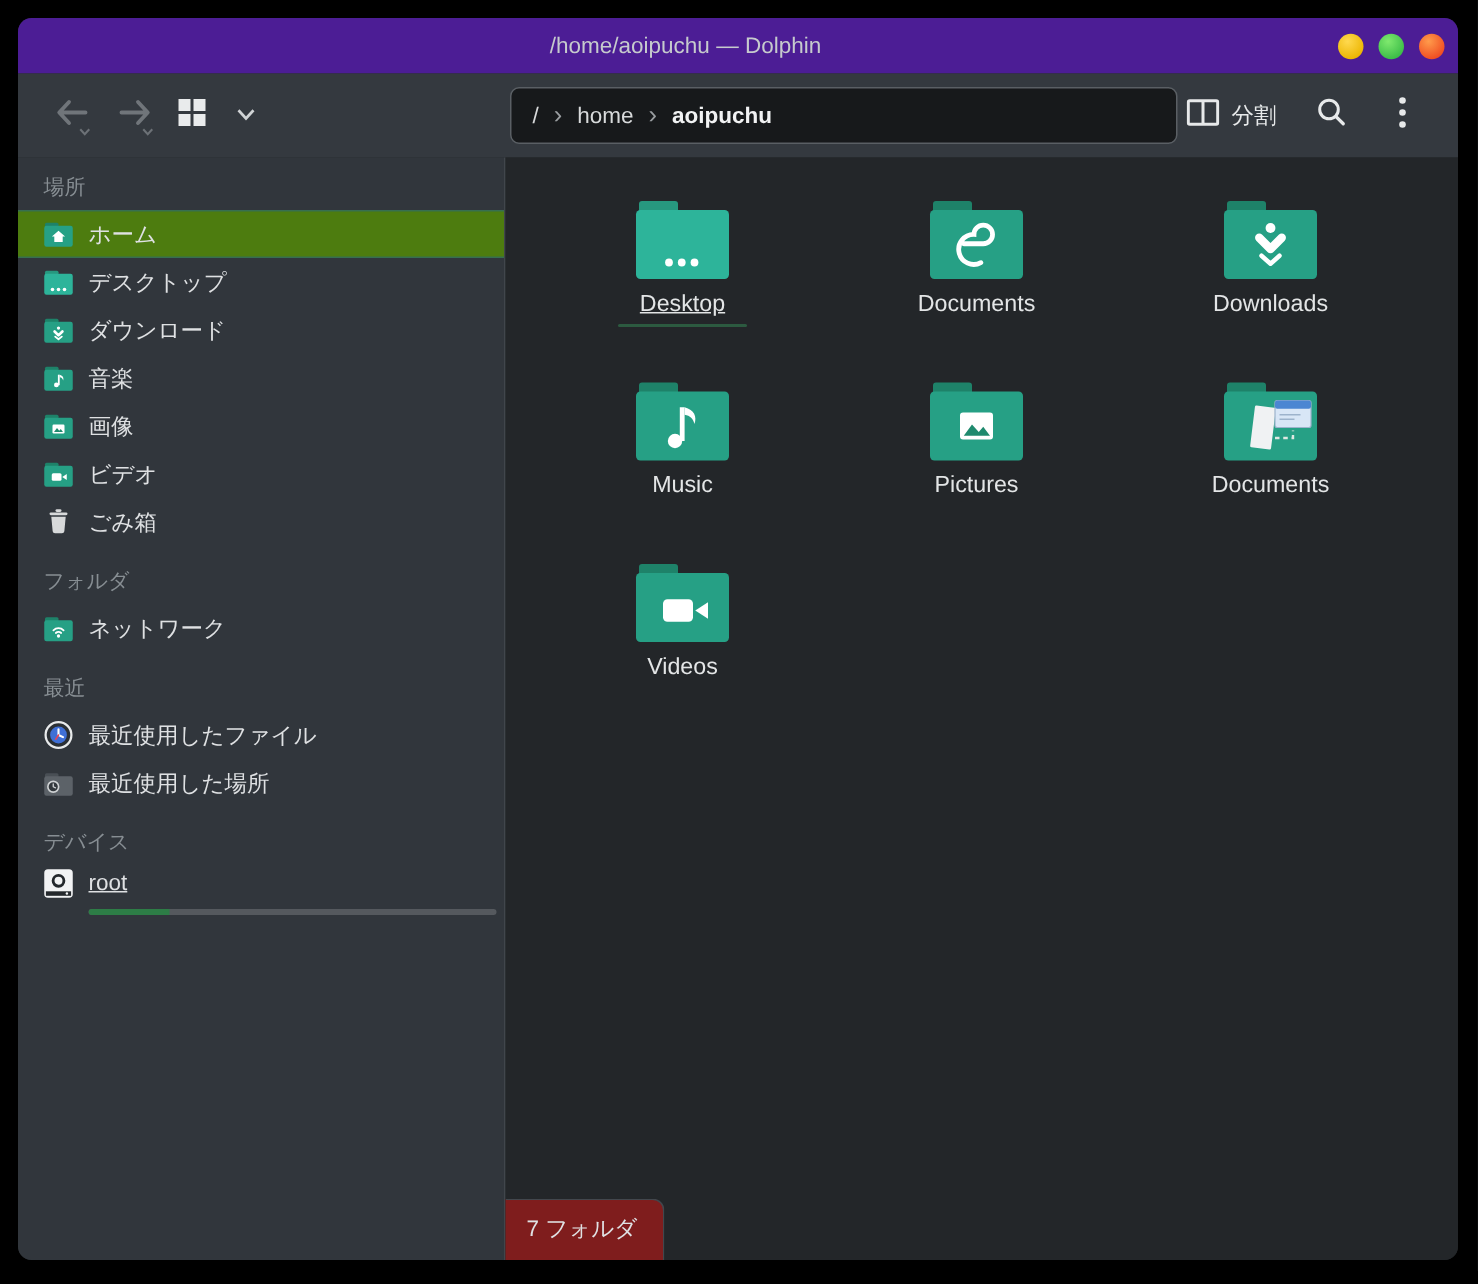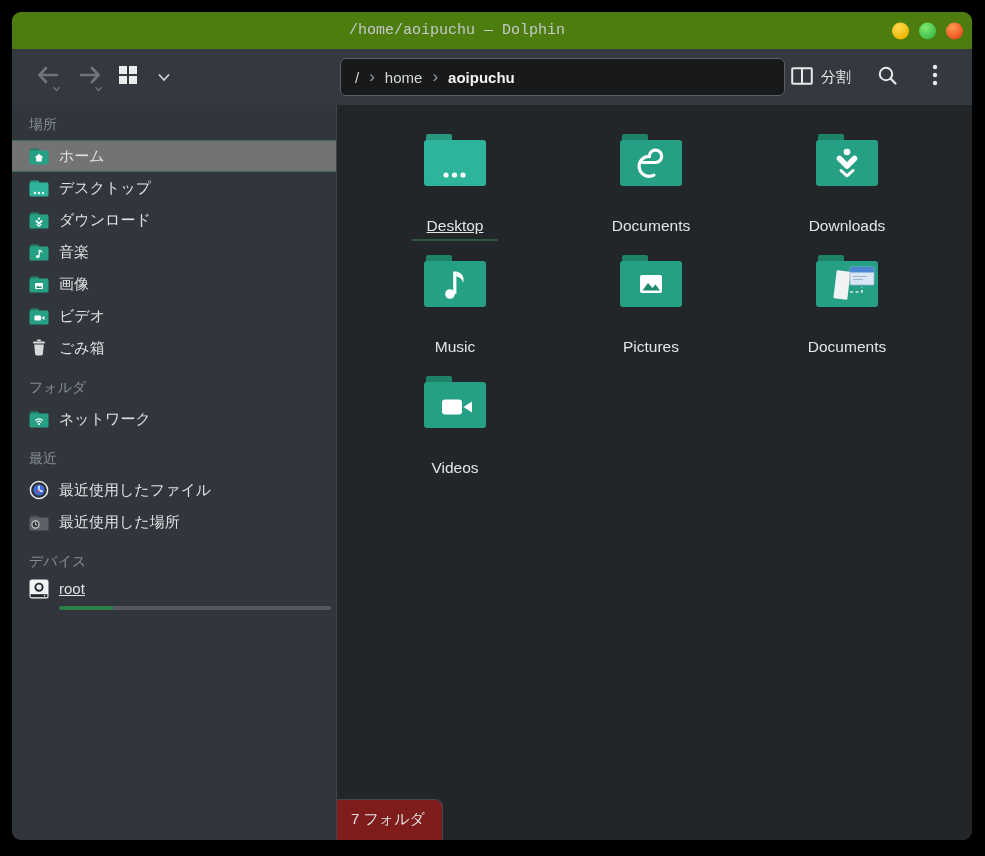--- a/index.html
+++ b/index.html
@@ -2,21 +2,21 @@
 <html><head>
 <meta charset="utf-8">
 <style>
   * { margin:0; padding:0; box-sizing:border-box; }
   html,body { width:985px; height:856px; background:#000; font-family:"Liberation Sans","DejaVu Sans",sans-serif; overflow:hidden; }
 
   .window { position:absolute; left:12px; top:12px; width:960px; height:828px;
     background:#232629; border-radius:9px; overflow:hidden; display:flex; flex-direction:column; }
 
   
-  .titlebar { flex:0 0 37px; background:#4d7c0f; position:relative;font-family:Liberation Mono, monospace; }
+  .titlebar { flex:0 0 37px; background:#4c1d95; position:relative; }
   .title { position:absolute; left:0; right:70px; top:0; height:37px; line-height:37px;
     text-align:center; color:#c6cacd; font-size:15px; }
   .traffic { position:absolute; right:9px; top:50%; transform:translateY(-50%); display:flex; gap:10px; }
   .light { width:17px; height:17px; border-radius:50%; }
   .light.yellow { background:radial-gradient(circle at 38% 30%, #ffd94f, #ecb603 75%); }
   .light.green  { background:radial-gradient(circle at 38% 30%, #7fe96e, #3cbd48 75%); }
   .light.red    { background:radial-gradient(circle at 38% 30%, #ff9b4b, #f04e22 75%); }
 
   
   .toolbar { flex:0 0 56px; background:#34393f; position:relative; display:flex; align-items:center; }
@@ -36,34 +36,34 @@
   .split-btn { display:flex; align-items:center; gap:8px; color:#e7e9ea; font-size:15px; }
 
   
   .body { flex:1; display:flex; min-height:0; }
 
   .sidebar { width:325px; flex:0 0 325px; background:#31363c; border-right:1px solid #41464c;
     padding-top:6px; font-size:15px; color:#dfe1e3; overflow:hidden; }
   .sec-header { color:#878e93; font-size:14px; padding:5px 0 6px 17px;font-family:Liberation Serif, serif; }
   .sec-header.spaced { margin-top:10px; }
   .side-item { height:32px; display:flex; align-items:center; padding-left:17px; gap:10px; }
-  .side-item.selected { background:#737373; border-top:1px solid #376f50; border-bottom:1px solid #376f50; }
+  .side-item.selected { background:#4d7c0f; border-top:1px solid #376f50; border-bottom:1px solid #376f50; }
   .sicon { width:20px; height:18px; display:flex; align-items:center; justify-content:center; flex:0 0 20px; }
   .slabel { white-space:nowrap; }
   .side-item.device { height:38px; position:relative; align-items:flex-start; padding-top:3px; }
   .device .slabel { text-decoration:underline; }
   .capacity-bar { position:absolute; left:47px; right:5px; bottom:5px; height:4px;
     background:#55595e; border-radius:2px; overflow:hidden; }
   .capacity-fill { height:100%; background:#2d7d46; border-radius:2px 0 0 2px; }
 
   .main { flex:1; position:relative; background:#232629; }
   .grid { position:absolute; left:20px; top:26px; display:grid;
     grid-template-columns:repeat(3,196px); grid-auto-rows:121px; }
   .cell { width:196px; display:flex; flex-direction:column; align-items:center; }
-  .flabel { margin-top:24px; color:#e3e5e6; font-size:15.5px; }
+  .flabel { margin-top:0; color:#e3e5e6; font-size:15.5px; }
   .flabel.hovered { text-decoration:underline; }
   .focus-line { width:86px; height:2px; background:#2c5a40; margin-top:4px; border-radius:1px; }
 
   .status-tab { position:absolute; left:0; bottom:0; background:#7f1d1d;
     border:1px solid #42474d; border-left:none; border-bottom:none;
     border-top-right-radius:8px; padding:10px 17px 11px 14px;
     color:#e0e2e4; font-size:15px; white-space:nowrap; }
 </style>
 </head>
 <body>

